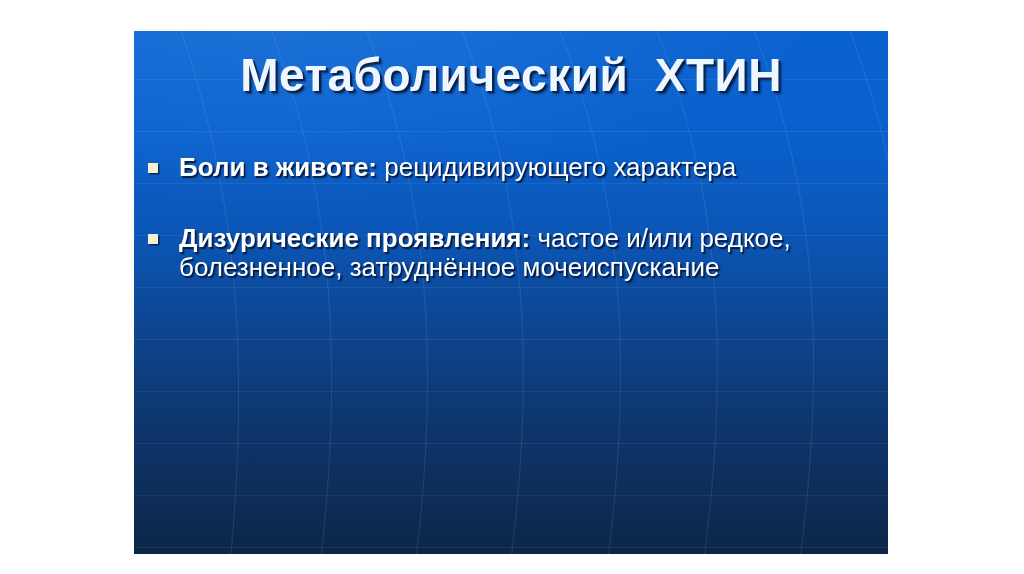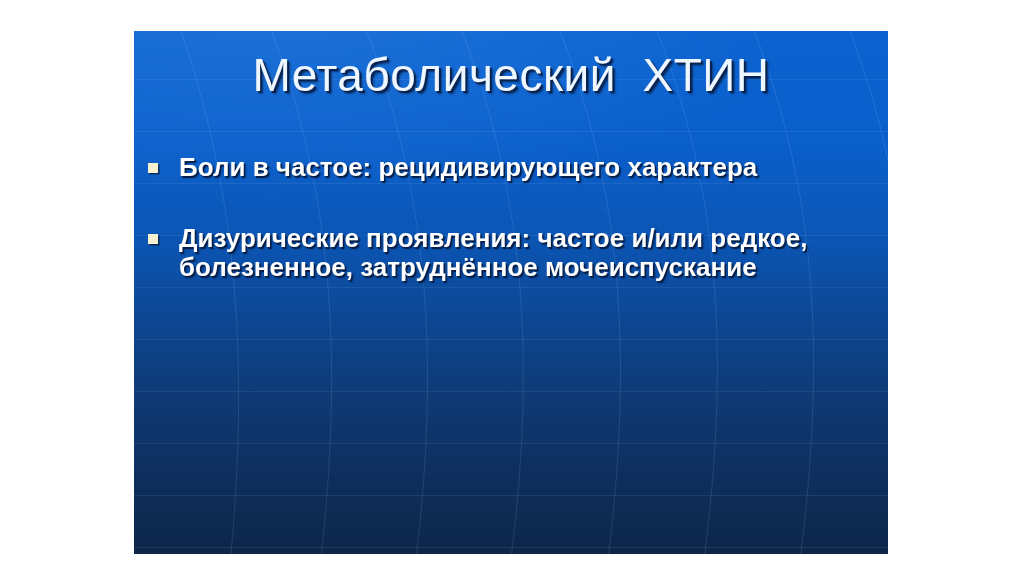--- a/index.html
+++ b/index.html
@@ -81,21 +81,21 @@
 
   
   #title {
     position: absolute;
     left: 0;
     top: 15px;
     width: 754px;
     text-align: center;
     font-size: 46px;
     line-height: 58px;
-    font-weight: 400;
+    font-weight: 700;
     letter-spacing: 0.5px;
     color: #eef6ff;
     text-shadow: 2px 2px 0 rgba(8, 30, 70, 0.85),
                  3px 3px 2px rgba(5, 20, 50, 0.55);
     white-space: pre;
     z-index: 4;
   }
 
   
   #body {
@@ -122,21 +122,21 @@
     position: absolute;
     left: 8px;
     top: 10px;
     width: 10px;
     height: 10px;
     background: #f5f0cd;
     box-shadow: 1.5px 1.5px 0 rgba(7, 26, 62, 0.75);
   }
 
   .lead { font-weight: 700; }
-  .rest { font-weight: 700; }
+  .rest { font-weight: 400; }
 
   .b1 { margin-bottom: 42px; }
   .b2 { }
   .b3 { margin-bottom: 44px; }
 </style>
 </head>
 <body>
 
 <div id="canvas">
 
@@ -156,21 +156,21 @@
     </svg>
 
     <div id="sheen"></div>
 
     <div id="title">Метаболический  ХТИН</div>
 
     <div id="body">
 
       <div class="bullet b1">
         <span class="marker"></span>
-        <span class="lead">Боли в частое:</span><span class="rest"> рецидивирующего характера</span>
+        <span class="lead">Боли в животе:</span><span class="rest"> рецидивирующего характера</span>
       </div>
 
       <div class="bullet b2">
         <span class="marker"></span>
         <span class="lead">Дизурические проявления:</span><span class="rest"> частое и/или редкое,  болезненное, затруднённое мочеиспускание</span>
       </div>
 
 
 
     </div>

